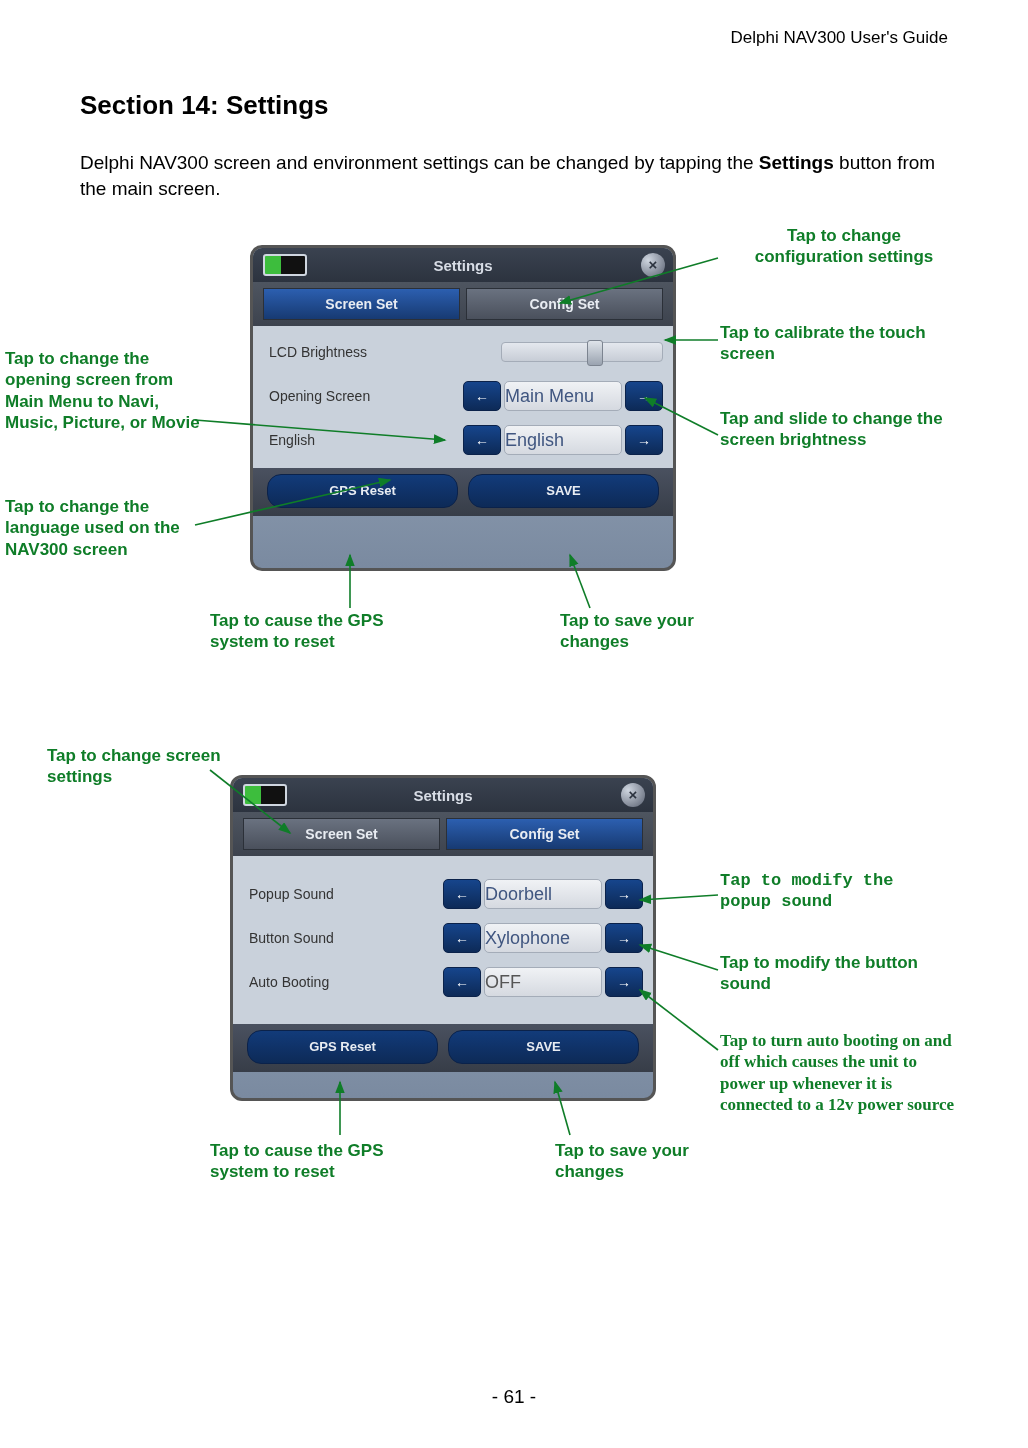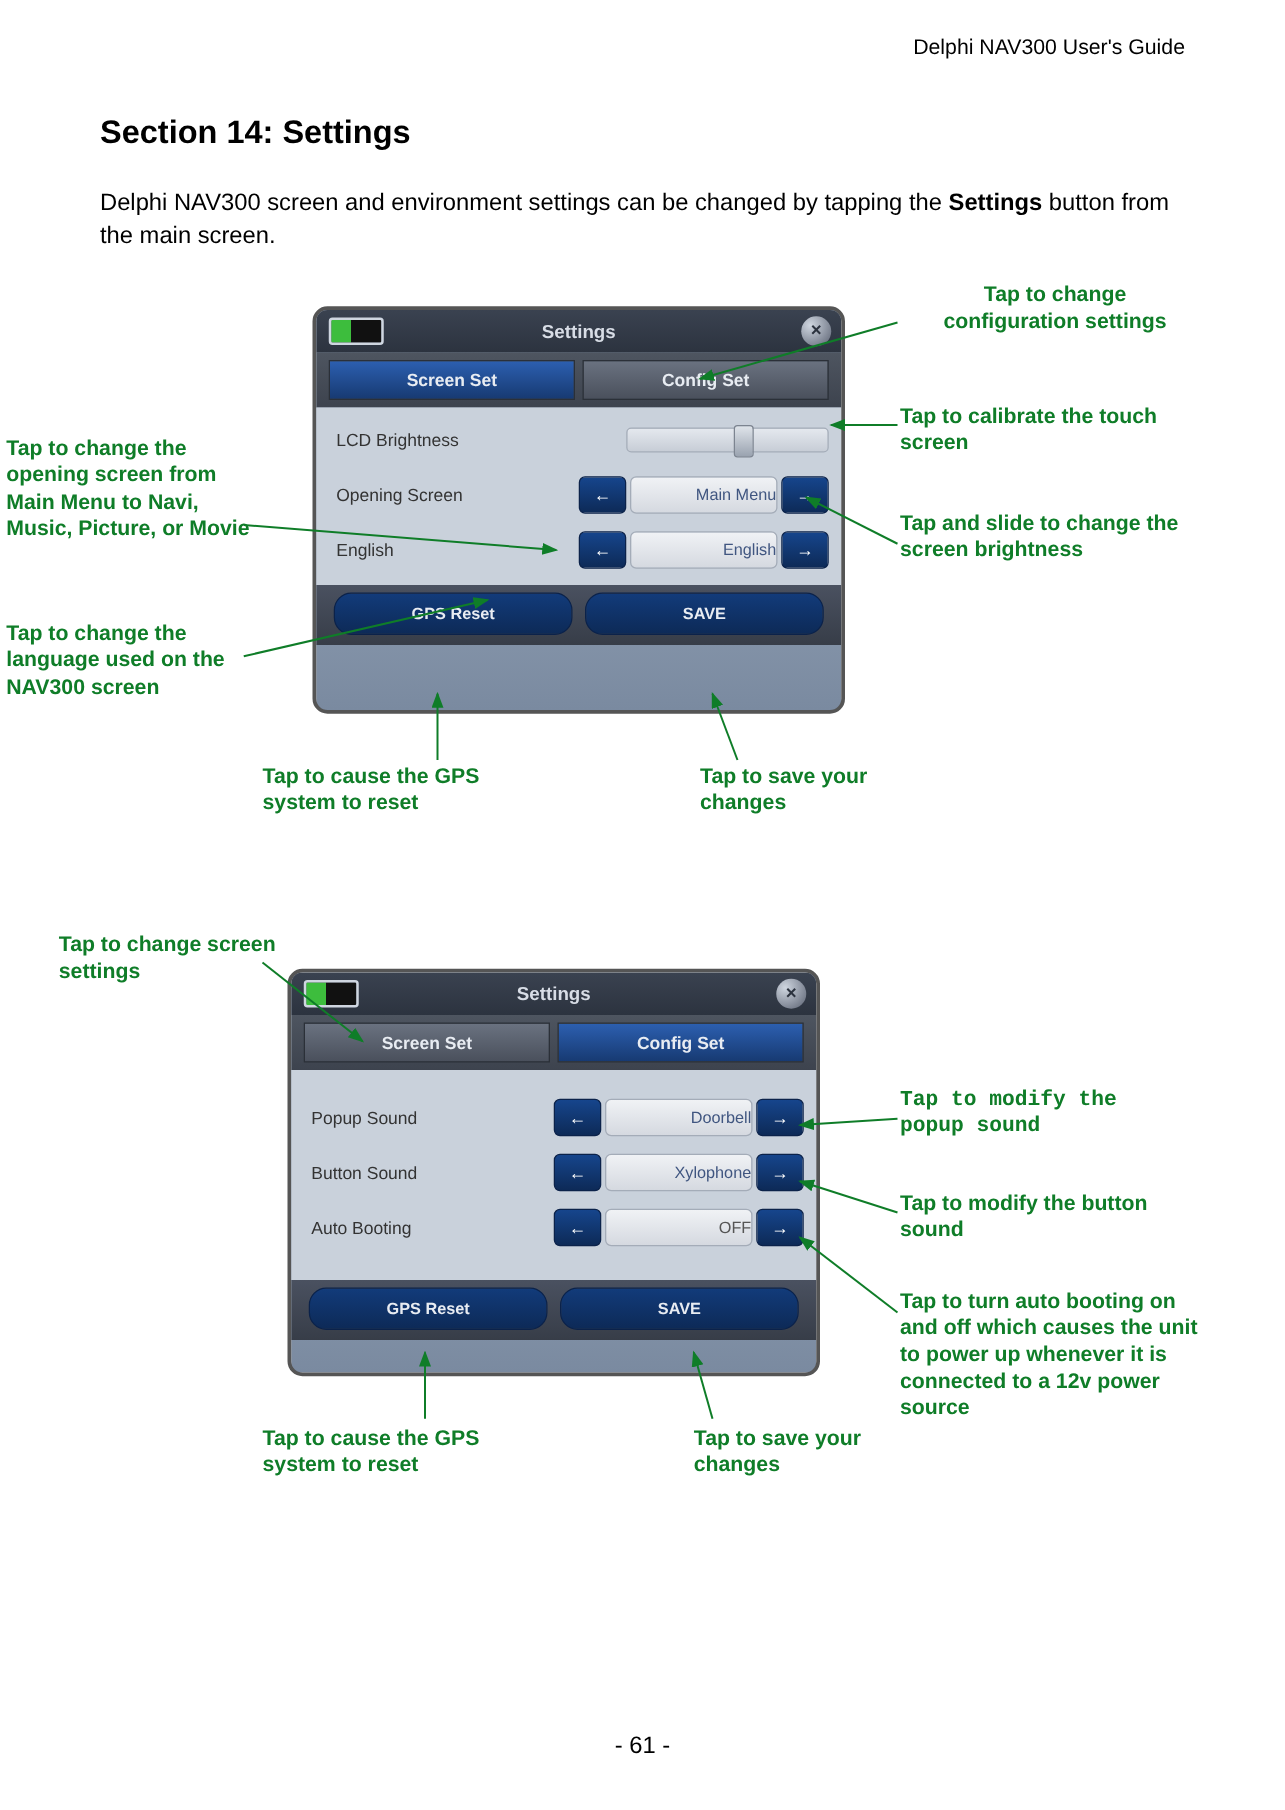--- a/index.html
+++ b/index.html
@@ -168,25 +168,25 @@
     border-radius: 5px;
     color: #fff;
     text-align: center;
     line-height: 28px;
     font-size: 14px;
   }
   .spin .val {
     flex: 1;
     height: 28px;
     line-height: 28px;
-    text-align: right;
+    text-align: left;
     background: linear-gradient(#f0f2f5, #d5d9e0);
     border: 1px solid #a4acb8;
     border-radius: 5px;
-    font-size: 13px;
+    font-size: 18px;
     color: #405680;
   }
   .spin .val.off { color: #555; }
 
   .bottom-buttons {
     display: flex;
     gap: 10px;
     padding: 6px 14px 8px 14px;
     background: linear-gradient(#4a5160, #373d48);
   }
@@ -316,21 +316,21 @@
 <div class="callout" style="left:720px; top:322px; width:220px;">Tap to calibrate the touch screen</div>
 <div class="callout" style="left:720px; top:408px; width:230px;">Tap and slide to change the screen brightness</div>
 <div class="callout" style="left:5px; top:348px; width:195px;">Tap to change the opening screen from Main Menu to Navi, Music, Picture, or Movie</div>
 <div class="callout" style="left:5px; top:496px; width:200px;">Tap to change the language used on the NAV300 screen</div>
 <div class="callout" style="left:210px; top:610px; width:180px;">Tap to cause the GPS system to reset</div>
 <div class="callout" style="left:560px; top:610px; width:180px;">Tap to save your changes</div>
 
 <div class="callout" style="left:35px; top:745px; width:180px;margin-left:12px;">Tap to change screen settings</div>
 <div class="callout" style="left:720px; top:870px; width:210px;font-family:Liberation Mono, monospace;">Tap to modify the popup sound</div>
 <div class="callout" style="left:720px; top:952px; width:210px;">Tap to modify the button sound</div>
-<div class="callout" style="left:720px; top:1030px; width:240px;">Tap to turn auto booting on and off which causes the unit to power up whenever it is connected to a  12v power source</div>
+<div class="callout" style="left:720px; top:1030px; width:240px;font-family:Liberation Serif, serif;">Tap to turn auto booting on and off which causes the unit to power up whenever it is connected to a  12v power source</div>
 <div class="callout" style="left:210px; top:1140px; width:180px;">Tap to cause the GPS system to reset</div>
 <div class="callout" style="left:555px; top:1140px; width:180px;">Tap to save your changes</div>
 
 <svg class="overlay">
   <defs>
     <marker id="ah" markerWidth="8" markerHeight="8" refX="7" refY="3" orient="auto">
       <polygon points="0,0 8,3 0,6"></polygon>
     </marker>
   </defs>
 

